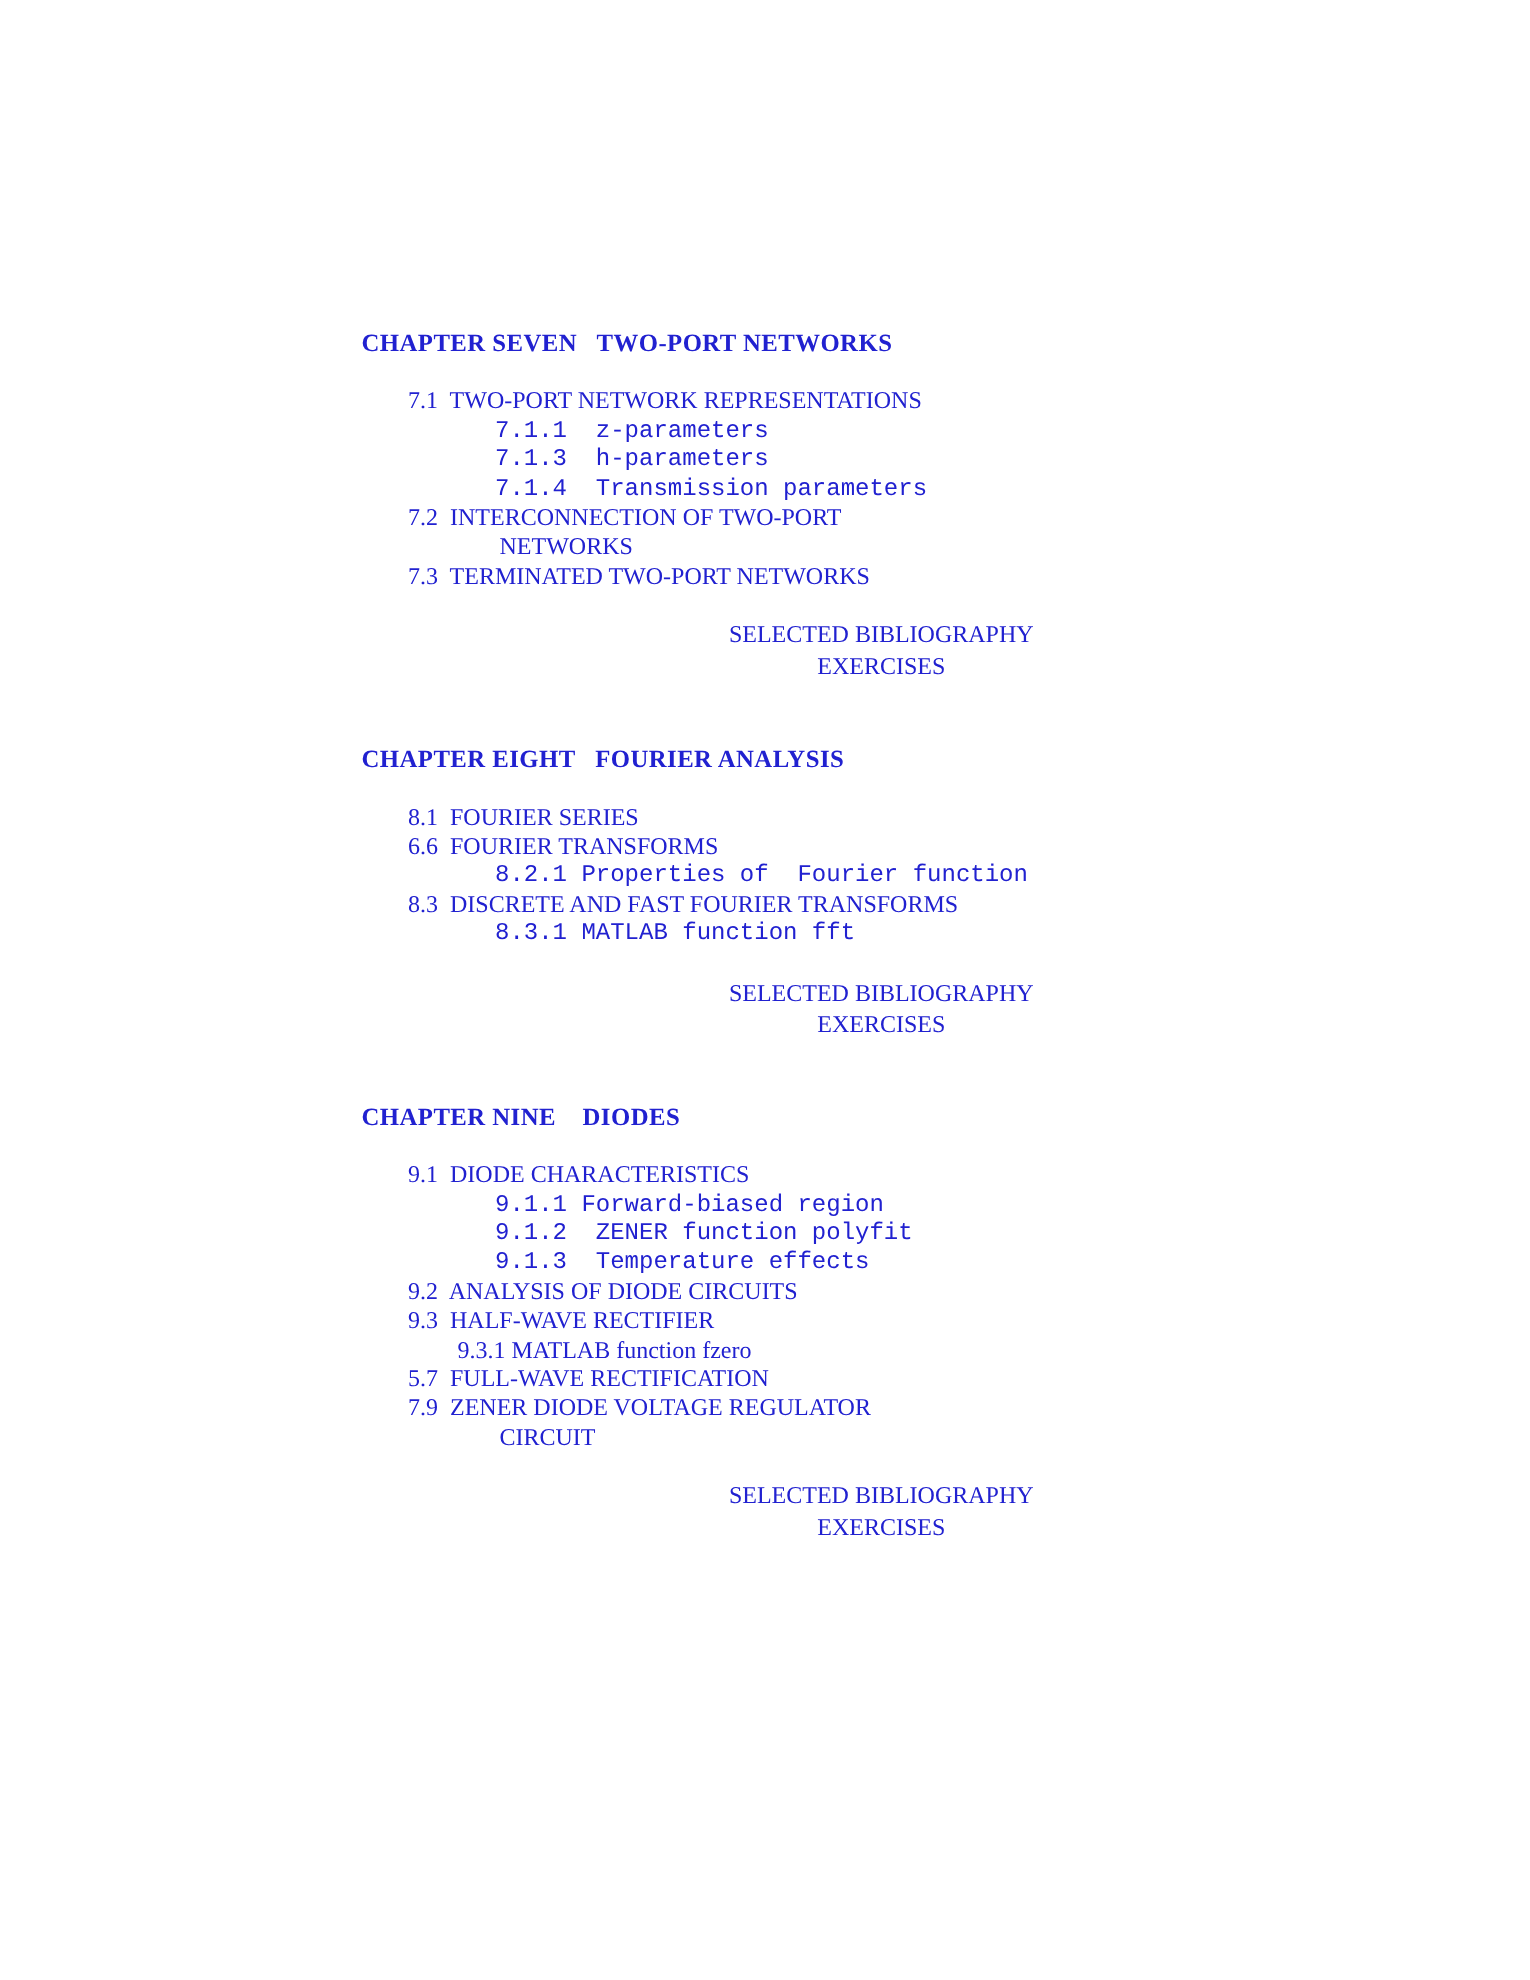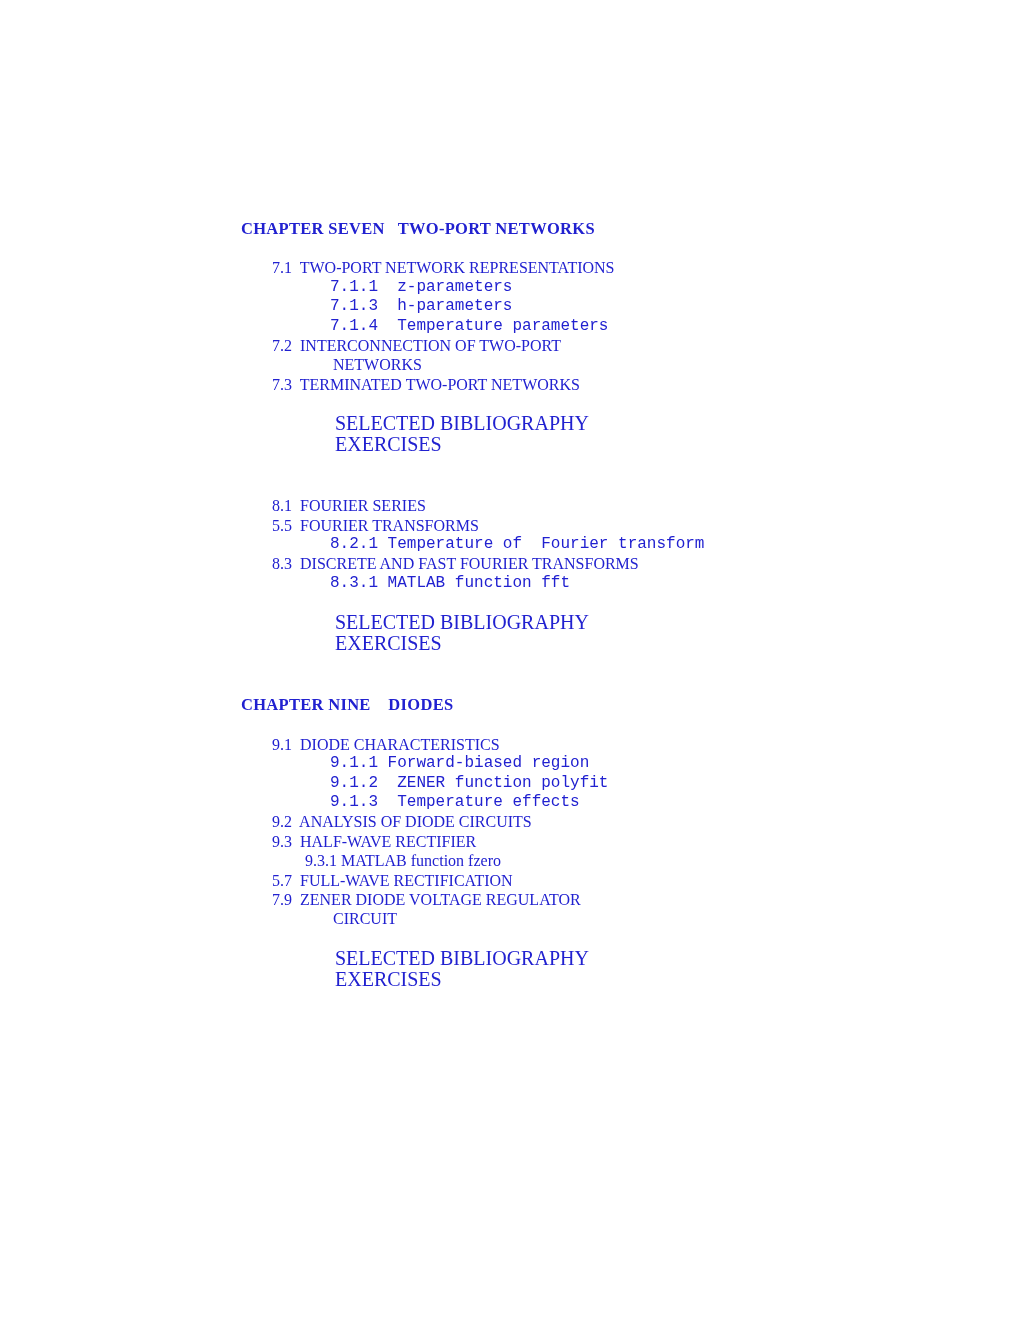--- a/index.html
+++ b/index.html
@@ -36,62 +36,64 @@
     line-height: 19.4px;
     white-space: pre;
   }
   .entry.section        { margin-left: 272px; }
   .entry.subsection     { margin-left: 330px; font-family: Liberation Mono, monospace; }
   .entry.subsection-tight { margin-left: 305px; }
   .entry.continuation   { margin-left: 333px; }
   .backmatter { margin-top: 19px; }
   .backmatter-line {
     margin-left: 335px;
-    font-size: 20px;
+    font-size: 16px;
     line-height: 21px;
     white-space: pre;
+    text-align: center;
   }
 </style>
 </head>
 <body>
 
 <div class="page">
   <div class="toc" id="toc" style="color: rgb(33, 33, 208);">
   <section class="chapter">
     <h2 class="chapter-title">CHAPTER SEVEN   TWO-PORT NETWORKS</h2>
     <div class="entries">
   <div class="entry section">7.1  TWO-PORT NETWORK REPRESENTATIONS</div>
 
   <div class="entry subsection">7.1.1  z-parameters</div>
 
 
   <div class="entry subsection">7.1.3  h-parameters</div>
 
-  <div class="entry subsection">7.1.4  Temperature parameters</div>
+  <div class="entry subsection">7.1.4  Transmission parameters</div>
 
   <div class="entry section">7.2  INTERCONNECTION OF TWO-PORT</div>
 
   <div class="entry continuation">NETWORKS</div>
 
   <div class="entry section">7.3  TERMINATED TWO-PORT NETWORKS</div>
 </div>
     <div class="backmatter">
   <div class="backmatter-line">SELECTED BIBLIOGRAPHY</div>
 
   <div class="backmatter-line">EXERCISES</div>
 </div>
   </section>
 
   <section class="chapter">
+    <h2 class="chapter-title">CHAPTER EIGHT   FOURIER ANALYSIS</h2>
     <div class="entries">
   <div class="entry section">8.1  FOURIER SERIES</div>
 
-  <div class="entry section">5.5  FOURIER TRANSFORMS</div>
+  <div class="entry section">6.6  FOURIER TRANSFORMS</div>
 
-  <div class="entry subsection">8.2.1 Temperature of  Fourier transform</div>
+  <div class="entry subsection">8.2.1 Properties of  Fourier function</div>
 
   <div class="entry section">8.3  DISCRETE AND FAST FOURIER TRANSFORMS</div>
 
   <div class="entry subsection">8.3.1 MATLAB function fft</div>
 </div>
     <div class="backmatter">
   <div class="backmatter-line">SELECTED BIBLIOGRAPHY</div>
 
   <div class="backmatter-line">EXERCISES</div>
 </div>

